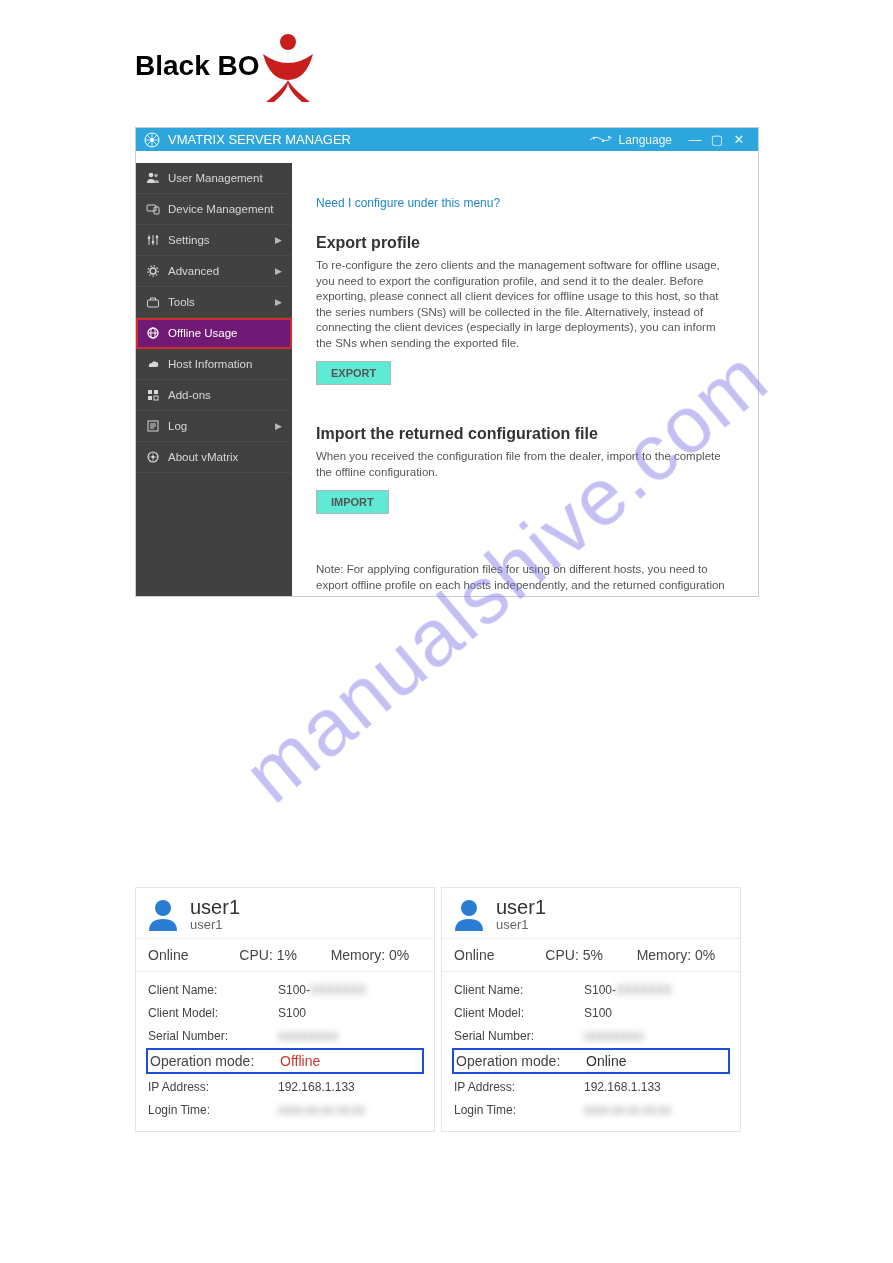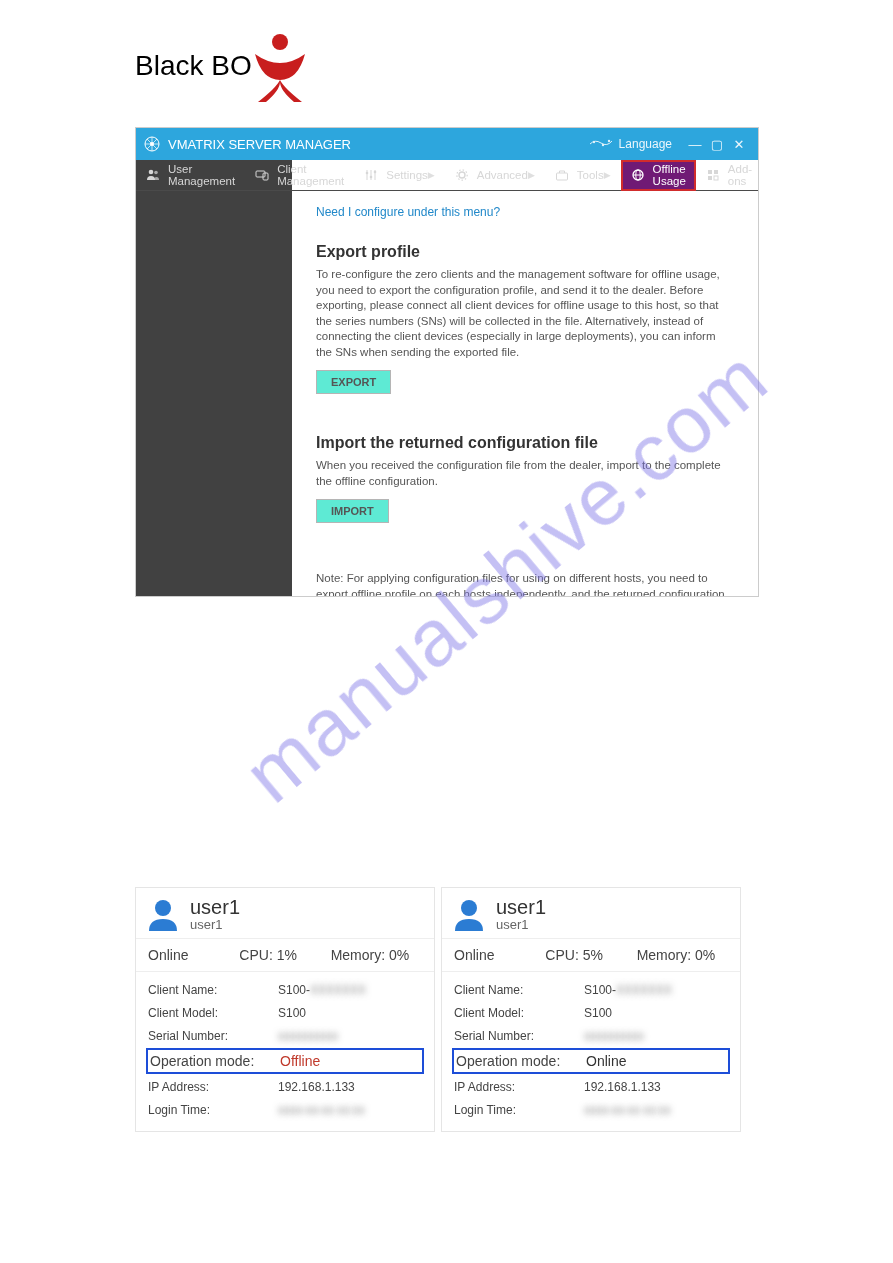--- a/index.html
+++ b/index.html
@@ -28,56 +28,57 @@
   }
   
   .logo {
     margin: 30px 0 25px 135px;
     display: flex;
     align-items: center;
   }
   .logo-text {
     font-family: "Arial Black", Arial, sans-serif;
     font-size: 28px;
-    font-weight: 400;
+    font-weight: 700;
     color: #000;
   }
   .logo-svg { width: 60px; height: 72px; margin-left: -2px; }
   
   .app-window {
     width: 622px;
     height: 468px;
     margin-left: 135px;
     border: 1px solid #ccc;
     background: #fff;
     display: flex;
     flex-direction: column;
     font-size: 12px;
   }
   .titlebar {
     background: #2da6dd;
     color: #fff;
-    height: 32px;
+    height: 23px;
     display: flex;
     align-items: center;
     padding: 0 8px;
     font-size: 13px;
   }
   .titlebar-icon { width: 16px; height: 16px; margin-right: 8px; }
   .titlebar-spacer { flex: 1; }
   .lang-icon { opacity: .85; margin-right: 6px; }
   .lang-text { margin-right: 12px; font-size: 12px; opacity:.9;}
   .win-btn { width: 22px; text-align: center; cursor: pointer; font-size: 13px; opacity:.9;}
   .app-body { flex: 1; display: flex; overflow: hidden; }
   .sidebar {
     width: 156px;
     background: #414141;
     color: #d7d7d7;
     display: flex;
-    flex-direction: row;
+    flex-direction: column;
+    margin-top: 12px;
   }
   .side-item {
     display: flex;
     align-items: center;
     height: 30px;
     padding: 0 10px;
     border-bottom: 1px solid #4a4a4a;
     cursor: pointer;
     font-size: 11.5px;
   }
@@ -204,21 +205,21 @@
         </span>
         <span>User Management</span>
       </div>
       <div class="side-item">
         <span class="side-icon">
           <svg width="14" height="14" viewBox="0 0 14 14">
               <rect x="1" y="3" width="9" height="6" rx="1" fill="none" stroke="#d7d7d7"></rect>
               <rect x="8" y="5" width="5" height="7" rx="1" fill="none" stroke="#d7d7d7"></rect>
             </svg>
         </span>
-        <span>Client Management</span>
+        <span>Device Management</span>
       </div>
       <div class="side-item">
         <span class="side-icon">
           <svg width="14" height="14" viewBox="0 0 14 14">
               <line x1="3" y1="2" x2="3" y2="12" stroke="#d7d7d7"></line>
               <line x1="7" y1="2" x2="7" y2="12" stroke="#d7d7d7"></line>
               <line x1="11" y1="2" x2="11" y2="12" stroke="#d7d7d7"></line>
               <circle cx="3" cy="5" r="1.3" fill="#d7d7d7"></circle>
               <circle cx="7" cy="9" r="1.3" fill="#d7d7d7"></circle>
               <circle cx="11" cy="4" r="1.3" fill="#d7d7d7"></circle>
@@ -253,35 +254,35 @@
               <circle cx="7" cy="7" r="5" fill="none" stroke="#fff" stroke-width="1.3"></circle>
               <ellipse cx="7" cy="7" rx="2.2" ry="5" fill="none" stroke="#fff" stroke-width="1"></ellipse>
               <line x1="2" y1="7" x2="12" y2="7" stroke="#fff"></line>
             </svg>
         </span>
         <span>Offline Usage</span>
       </div>
       <div class="side-item">
         <span class="side-icon">
           <svg width="14" height="14" viewBox="0 0 14 14">
+              <path d="M3 10 Q2 6 6 6 Q7 3 10 5 Q13 5 12 9 Q12 10 10 10 Z" fill="#d7d7d7"></path>
+            </svg>
+        </span>
+        <span>Host Information</span>
+      </div>
+      <div class="side-item">
+        <span class="side-icon">
+          <svg width="14" height="14" viewBox="0 0 14 14">
               <rect x="2" y="2" width="4" height="4" fill="#d7d7d7"></rect>
               <rect x="8" y="2" width="4" height="4" fill="#d7d7d7"></rect>
               <rect x="2" y="8" width="4" height="4" fill="#d7d7d7"></rect>
               <rect x="8" y="8" width="4" height="4" fill="none" stroke="#d7d7d7"></rect>
             </svg>
         </span>
         <span>Add-ons</span>
-      </div>
-      <div class="side-item">
-        <span class="side-icon">
-          <svg width="14" height="14" viewBox="0 0 14 14">
-              <path d="M3 10 Q2 6 6 6 Q7 3 10 5 Q13 5 12 9 Q12 10 10 10 Z" fill="#d7d7d7"></path>
-            </svg>
-        </span>
-        <span>Host Information</span>
       </div>
       <div class="side-item">
         <span class="side-icon">
           <svg width="14" height="14" viewBox="0 0 14 14">
               <rect x="2" y="2" width="10" height="10" fill="none" stroke="#d7d7d7"></rect>
               <line x1="4" y1="5" x2="10" y2="5" stroke="#d7d7d7"></line>
               <line x1="4" y1="7" x2="10" y2="7" stroke="#d7d7d7"></line>
               <line x1="4" y1="9" x2="8" y2="9" stroke="#d7d7d7"></line>
             </svg>
         </span>

